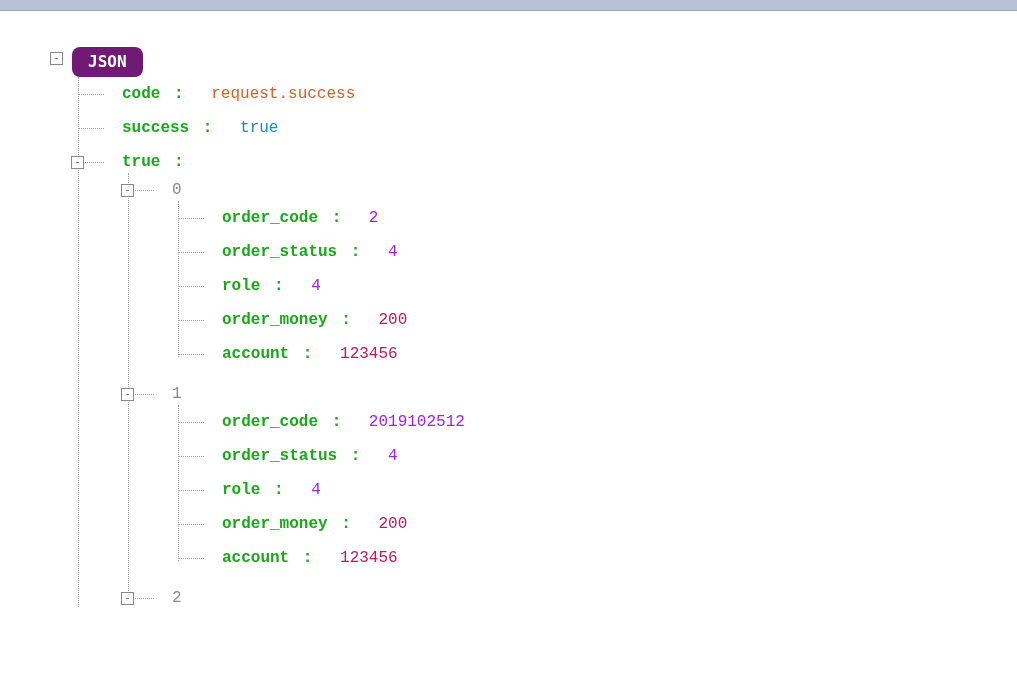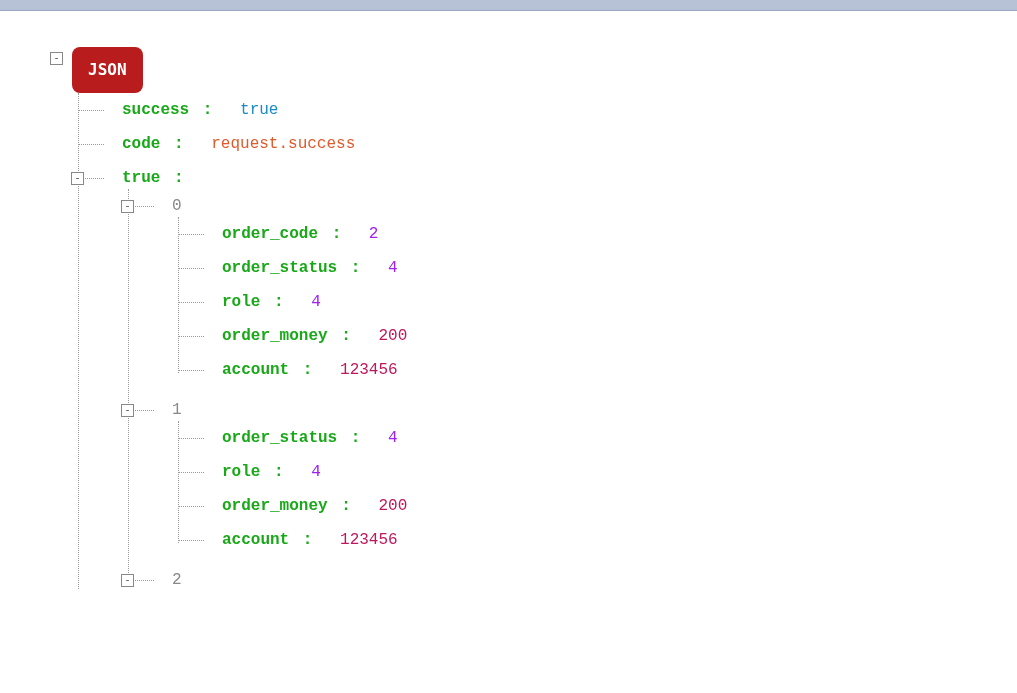--- a/index.html
+++ b/index.html
@@ -77,53 +77,53 @@
   .idx      { color: #888; }
   .v-bool   { color: #1a8cc4; }
   .v-string { color: #e05a2b; }
   .v-num    { color: #a020f0; }
   .v-num-r  { color: #be185d; }               
   .val      { padding-left: 14px; }
 
   
   .root-badge {
     display: inline-block;
-    background: #b91c1c;
+    background: #701a75;
     color: #fff;
     font-weight: bold;
-    padding: 12px 16px;
+    padding: 4px 16px;
     border-radius: 8px;
     font-family: Consolas, monospace;
   }
 </style>
 </head>
 <body>
 
 <div class="topbar"></div>
 
 <div class="viewer">
 <ul class="tree">
   <li>
     <span class="toggle">-</span>
     <span class="root-badge">JSON</span>
 
     <ul>
 
       <li>
+        <span class="key">code</span>
+        <span class="colon">:</span>
+        <span class="val v-string">request.success</span>
+      </li>
+
+      <li>
         <span class="key">success</span>
         <span class="colon">:</span>
         <span class="val v-bool">true</span>
       </li>
 
-      <li>
-        <span class="key">code</span>
-        <span class="colon">:</span>
-        <span class="val v-string">request.success</span>
-      </li>
-
 
       <li>
         <span class="toggle">-</span>
         <span class="key">true</span>
         <span class="colon">:</span>
 
         <ul>
 
           <li>
             <span class="toggle">-</span>
@@ -154,20 +154,25 @@
                 <span class="colon">:</span>
                 <span class="val v-num-r">123456</span>
               </li>
             </ul>
           </li>
 
           <li>
             <span class="toggle">-</span>
             <span class="idx">1</span>
             <ul>
+              <li>
+                <span class="key">order_code</span>
+                <span class="colon">:</span>
+                <span class="val v-num">2019102512</span>
+              </li>
               <li>
                 <span class="key">order_status</span>
                 <span class="colon">:</span>
                 <span class="val v-num">4</span>
               </li>
               <li>
                 <span class="key">role</span>
                 <span class="colon">:</span>
                 <span class="val v-num">4</span>
               </li>

